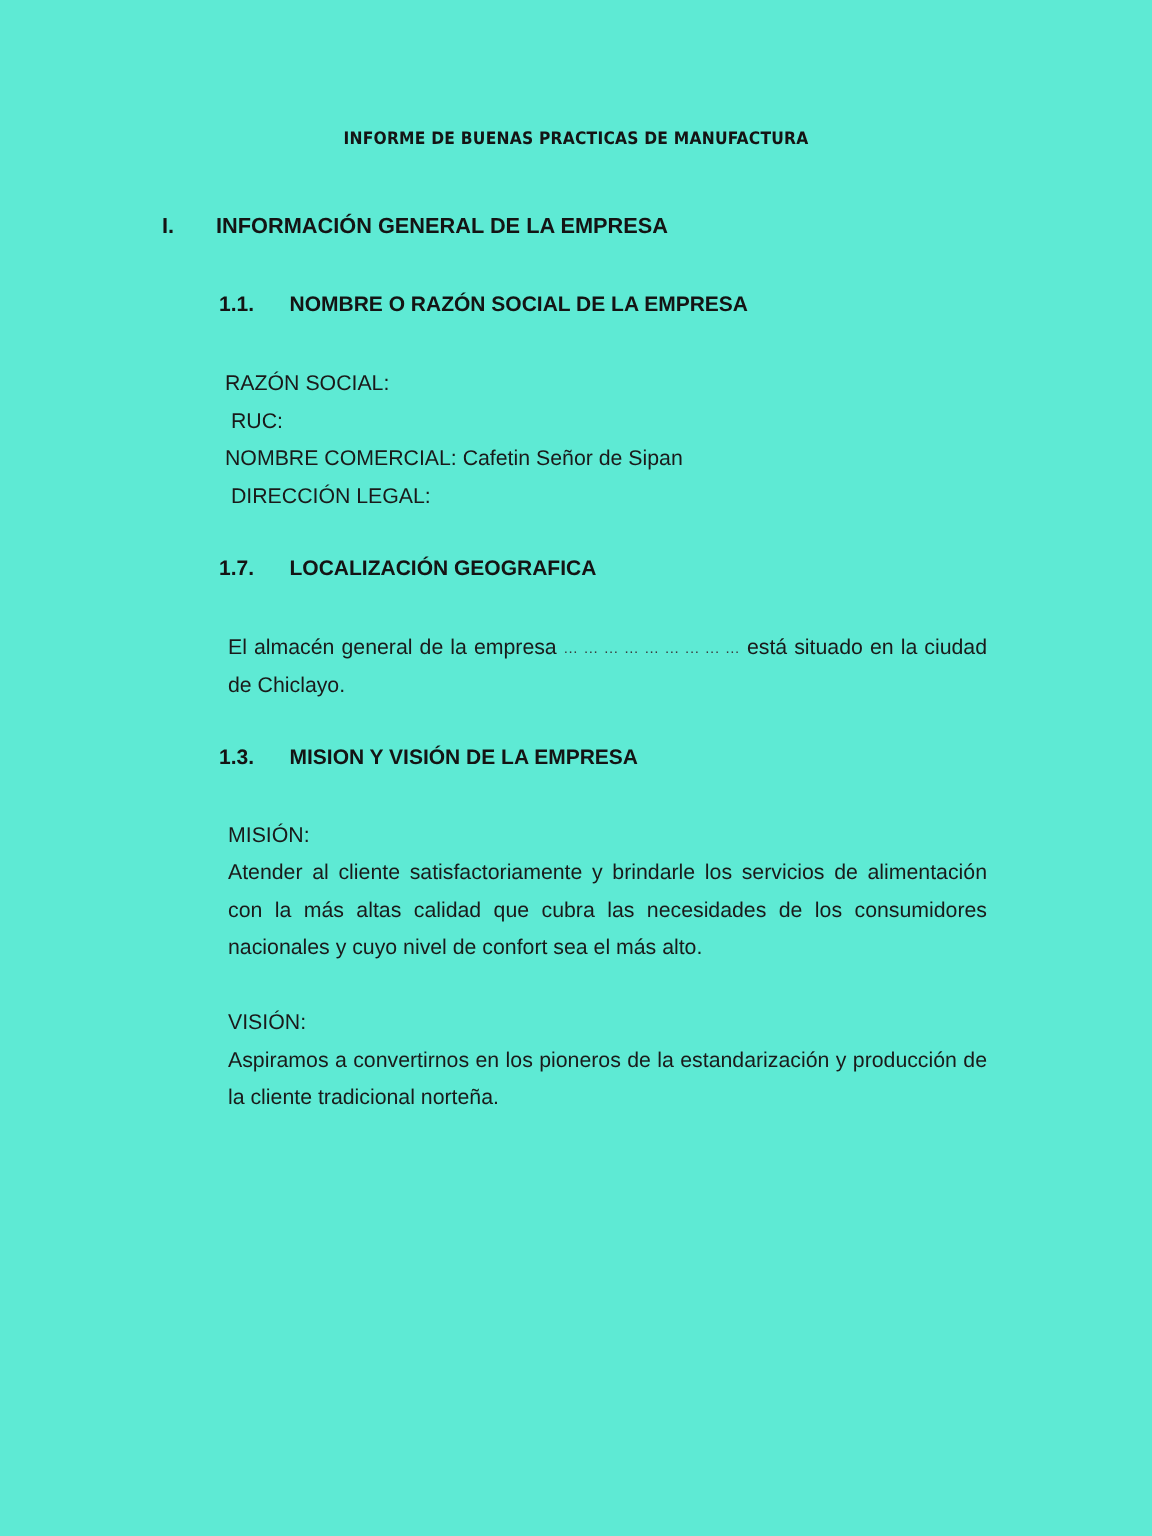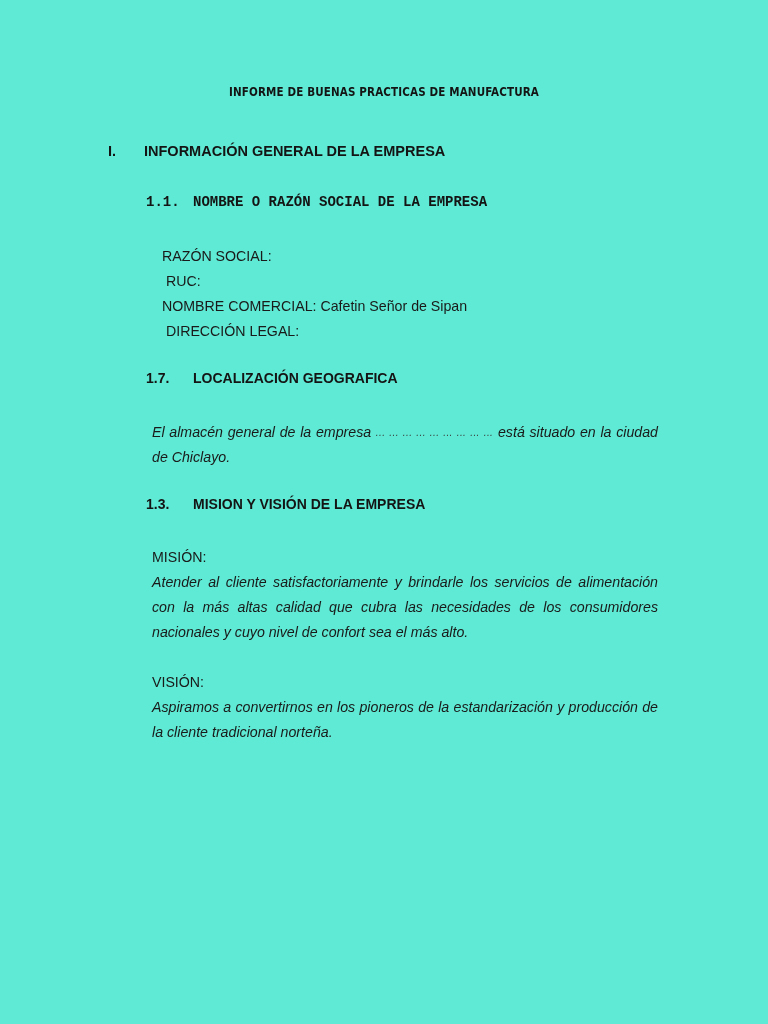--- a/index.html
+++ b/index.html
@@ -58,46 +58,45 @@
     left: 146px;
     font-size: 14px;
     font-weight: bold;
     color: #141414;
     white-space: nowrap;
   }
   .h2-row .num {
     display: inline-block;
     width: 47px;
   }
-  .h2-1 { top: 194px; font-family: Liberation Mono, monospace; }
+  .h2-1 { top: 194px; }
   .h2-2 { top: 370px; }
   .h2-3 { top: 496px; }
 
   
   .info-block {
     position: absolute;
-    left: 162px;
+    left: 150px;
     top: 244px;
     font-size: 14.2px;
     line-height: 25px;
     color: #1a1a1a;
     white-space: pre;
   }
 
   
   .para {
     position: absolute;
     left: 152px;
     width: 506px;
     font-size: 14.2px;
     line-height: 25px;
     color: #1a1a1a;
     text-align: justify;
     text-justify: inter-word;
-    font-style: italic;
   }
   .para-loc  { top: 420px; }
   .para-mis  { top: 570px; }
   .para-vis  { top: 695px; }
 
   .label-line {
     position: absolute;
     left: 152px;
     font-size: 14.2px;
     line-height: 25px;

